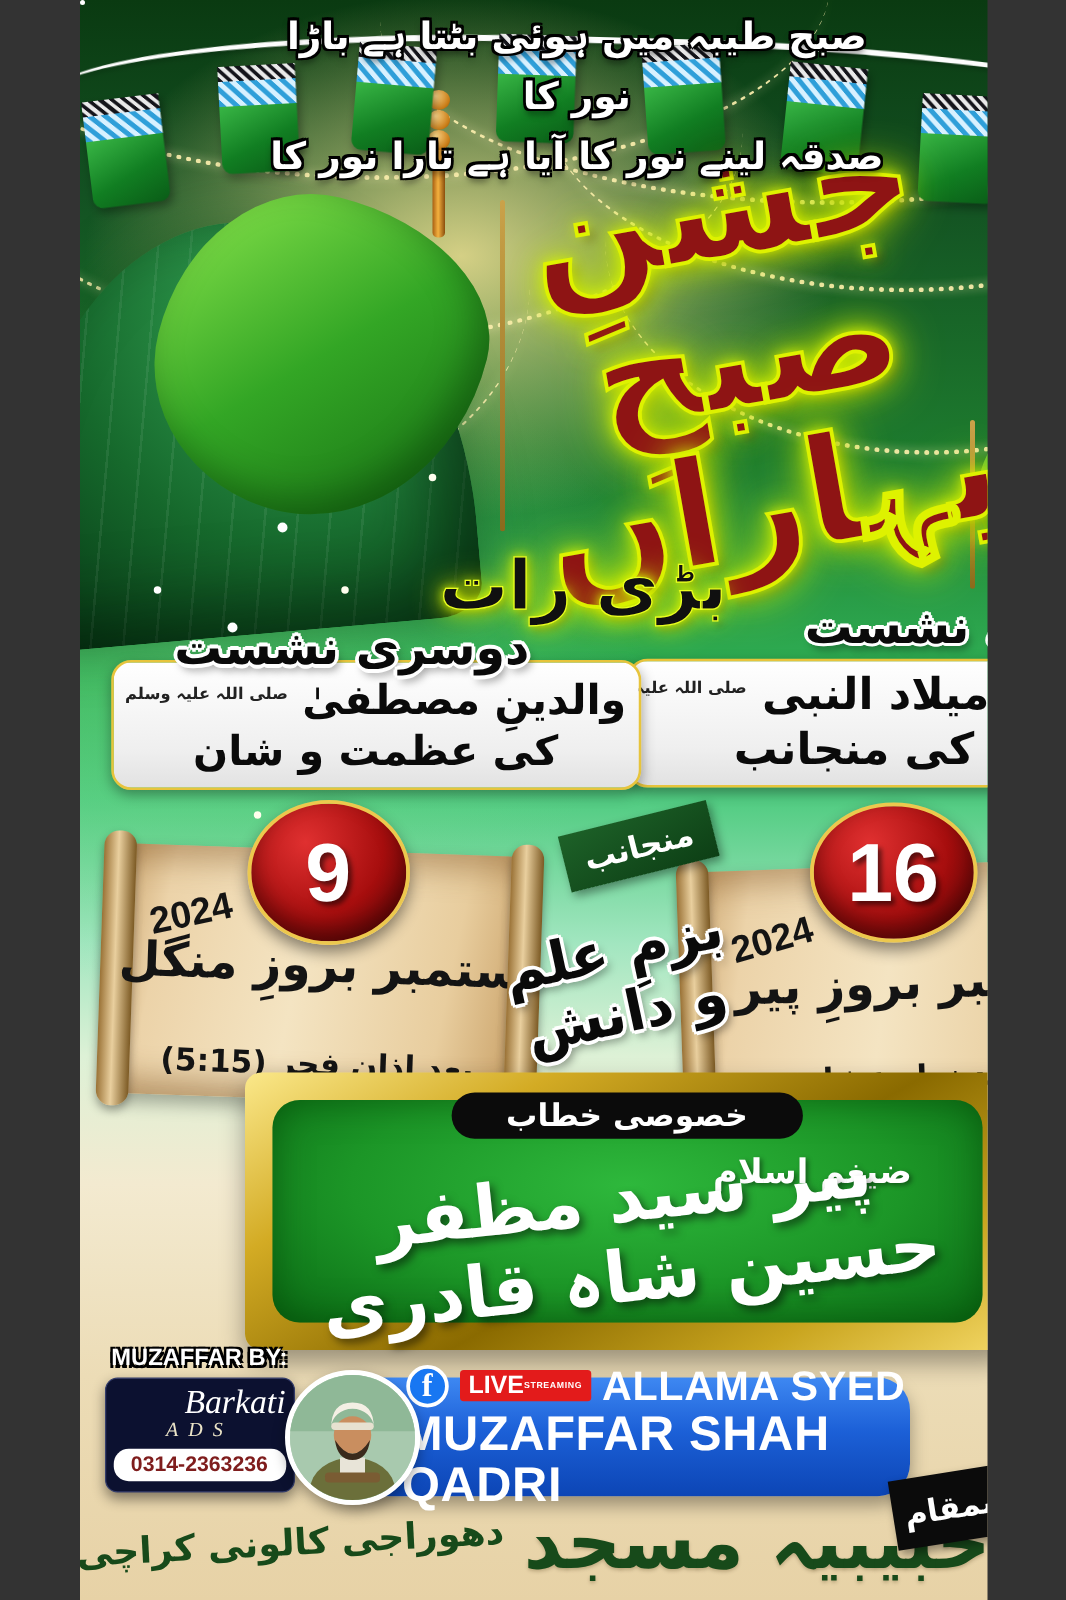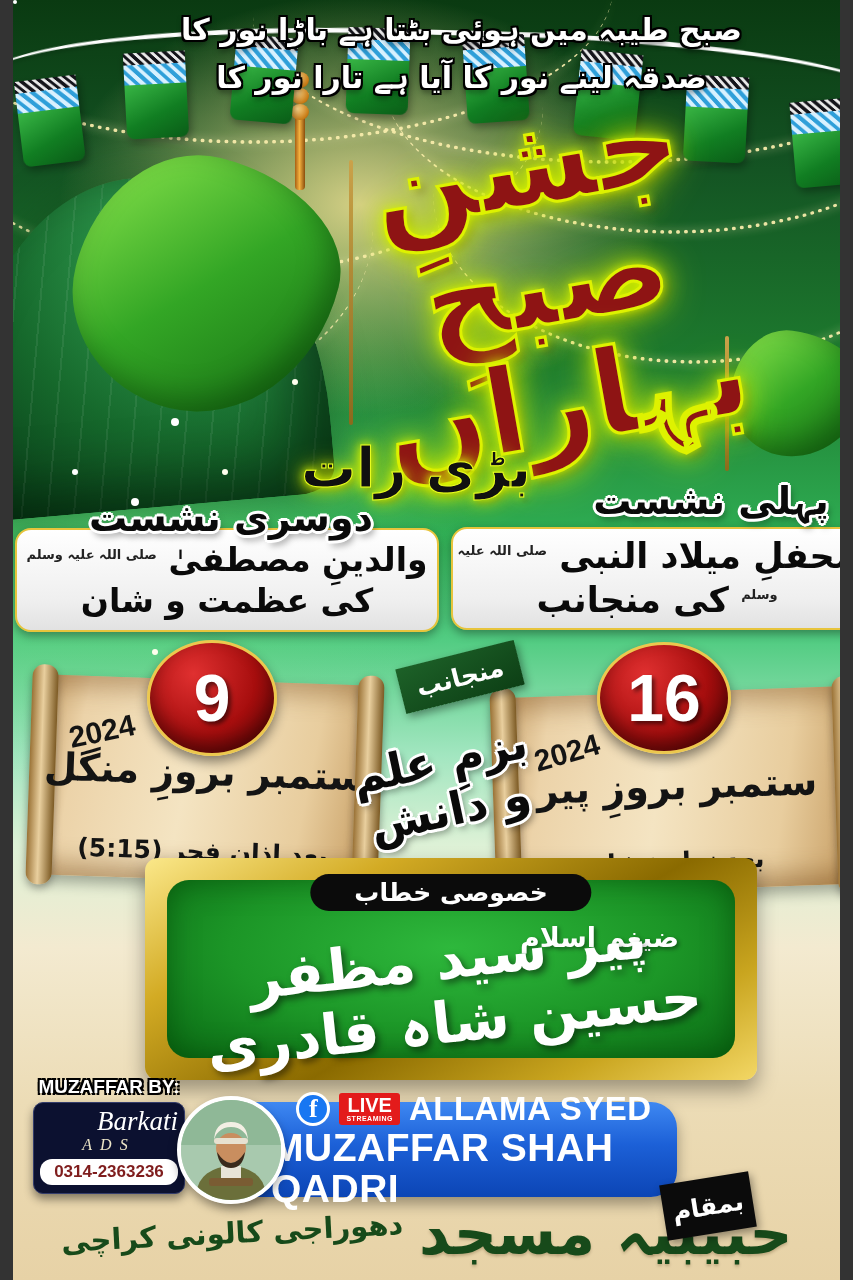--- a/index.html
+++ b/index.html
@@ -1,17 +1,17 @@
 <!DOCTYPE html>
 <html lang="ur"><head>
 <meta charset="utf-8">
 <style>
   html,body{margin:0;padding:0;background:#333;}
   .poster{
-    position:relative;width:827px;height:1280px;overflow:hidden;margin:0 auto;
+    position:relative;width:726px;height:1280px;overflow:hidden;margin:0 auto;
     font-family:"DejaVu Sans",sans-serif;
     background:
       radial-gradient(ellipse 430px 300px at 42% 16%, rgba(246,228,150,.85), rgba(246,228,150,0) 70%),
       radial-gradient(ellipse 520px 400px at 12% 40%, rgba(110,215,130,.45), rgba(110,215,130,0) 70%),
       linear-gradient(180deg,#0a3a11 0%,#135122 12%,#1d7a2e 28%,#2fae54 42%,#52cc82 50%,#a2e6c0 59%,#ddf1d6 66%,#f3ead0 74%,#ecdcb6 86%,#e7d2a6 100%);
   }
   .layer{position:absolute;inset:0;}
   
   .lights{position:absolute;border:0;border-bottom:4px dotted #f8ecab;border-radius:50%;
     opacity:.95;filter:drop-shadow(0 0 4px #fff6bd);}
@@ -132,21 +132,21 @@
   .livebar{position:absolute;left:196px;top:1102px;width:468px;height:95px;z-index:6;
     border-radius:26px;background:linear-gradient(180deg,#3e88f2 0%,#1c60d7 45%,#0c45b5 100%);
     box-shadow:0 7px 14px rgba(0,0,0,.35);display:flex;flex-direction:column;align-items:center;
     justify-content:center;padding-left:62px;box-sizing:border-box;color:#fff;
     font-family:"Liberation Sans",sans-serif;}
   .lb-row{display:flex;align-items:center;gap:9px;}
   .fb-ic{width:34px;height:34px;border-radius:50%;background:#1877f2;border:3px solid #fff;
     color:#fff;display:flex;align-items:center;justify-content:center;
     font-family:"Liberation Serif",serif;font-weight:bold;font-size:26px;line-height:1;box-sizing:border-box;}
   .live-badge{background:#e31b1b;color:#fff;border-radius:3px;padding:2px 7px 3px;
-    display:flex;flex-direction:column;align-items:center;line-height:1;}
+    display:flex;align-items:center;line-height:1;}
   .live-badge .lv{font-size:20px;font-weight:bold;}
   .live-badge .st{font-size:7px;font-weight:bold;letter-spacing:.5px;}
   .lb-n1{font-size:33px;font-weight:bold;letter-spacing:.5px;}
   .lb-n2{font-size:39px;font-weight:bold;letter-spacing:.5px;line-height:1.05;}
   .photo{position:absolute;left:164px;top:1096px;width:108px;height:108px;z-index:7;
     border-radius:50%;border:4px solid #fff;overflow:hidden;box-sizing:border-box;
     background:linear-gradient(180deg,#d9ead9,#9cc2a4);box-shadow:0 5px 10px rgba(0,0,0,.35);}
   
   .venue-tag{position:absolute;left:650px;top:1178px;width:90px;height:56px;z-index:7;
     background:#0b0b0b;color:#fff;display:flex;align-items:center;justify-content:center;
@@ -237,21 +237,21 @@
   <div class="sess-head outline-white rtl" style="left:548px;top:479px;width:300px;">پہلی نشست</div>
   <div class="sess-box rtl" style="left:438px;top:527px;width:408px;height:99px;font-size:35px;">
     <span>
       <span>محفلِ میلاد النبی</span>
       <span class="salat">صلی اللہ علیہ وسلم</span>
       <span>کی منجانب</span>
     </span>
   </div>
 
   <div class="sess-head outline-white rtl" style="left:58px;top:496px;width:320px;">دوسری نشست</div>
-  <div class="sess-box rtl" style="left:2px;top:528px;width:420px;height:100px;font-size:33px;">
+  <div class="sess-box rtl" style="left:25px;top:528px;width:420px;height:100px;font-size:33px;">
     <span>
       <span>والدینِ مصطفیٰ</span>
       <span class="salat">صلی اللہ علیہ وسلم</span>
       <span>کی عظمت و شان</span>
     </span>
   </div>
 
   <div class="scroll" style="left:488px;top:692px;width:352px;height:198px;transform:rotate(-2deg);">
     <div class="sc-year" style="left:34px;top:40px;">2024</div>
     <div class="sc-date rtl" style="top:72px;">ستمبر بروزِ پیر</div>

